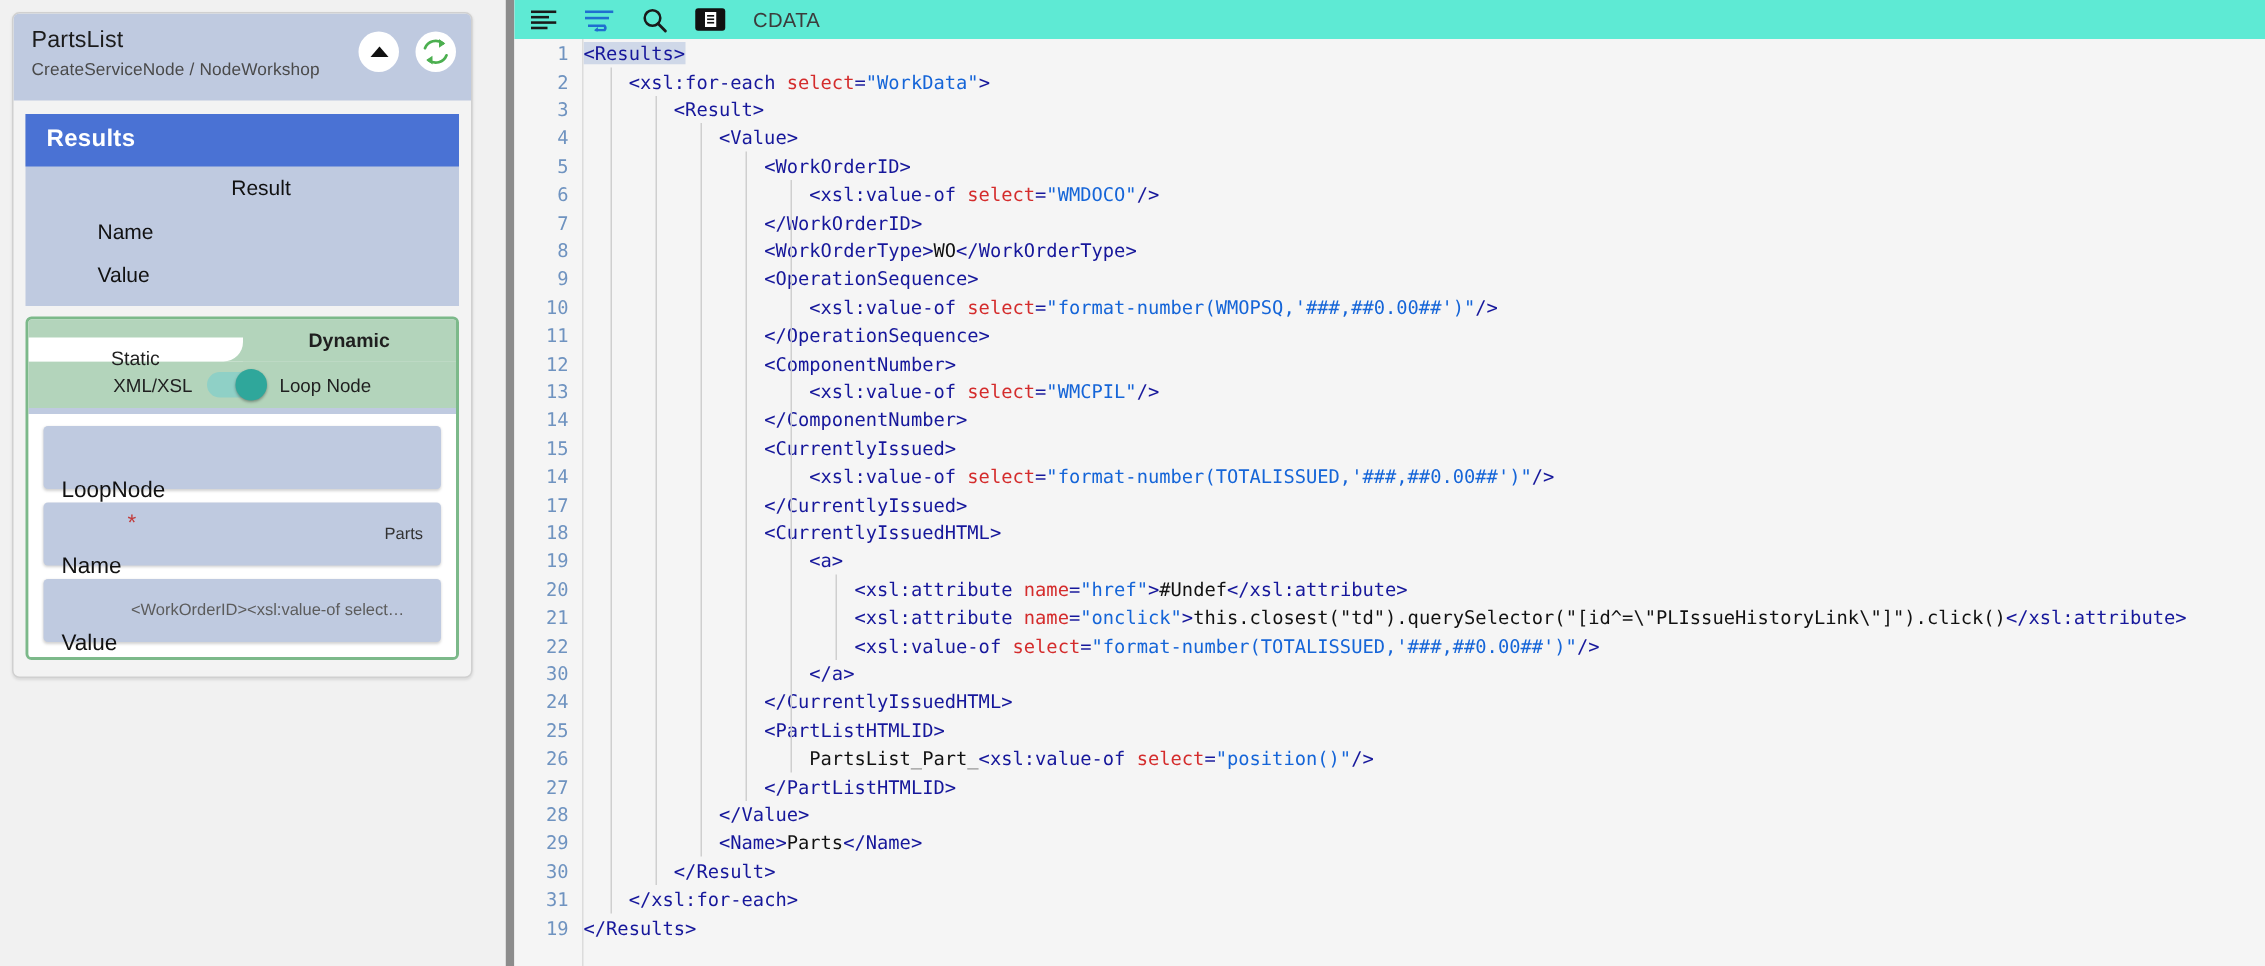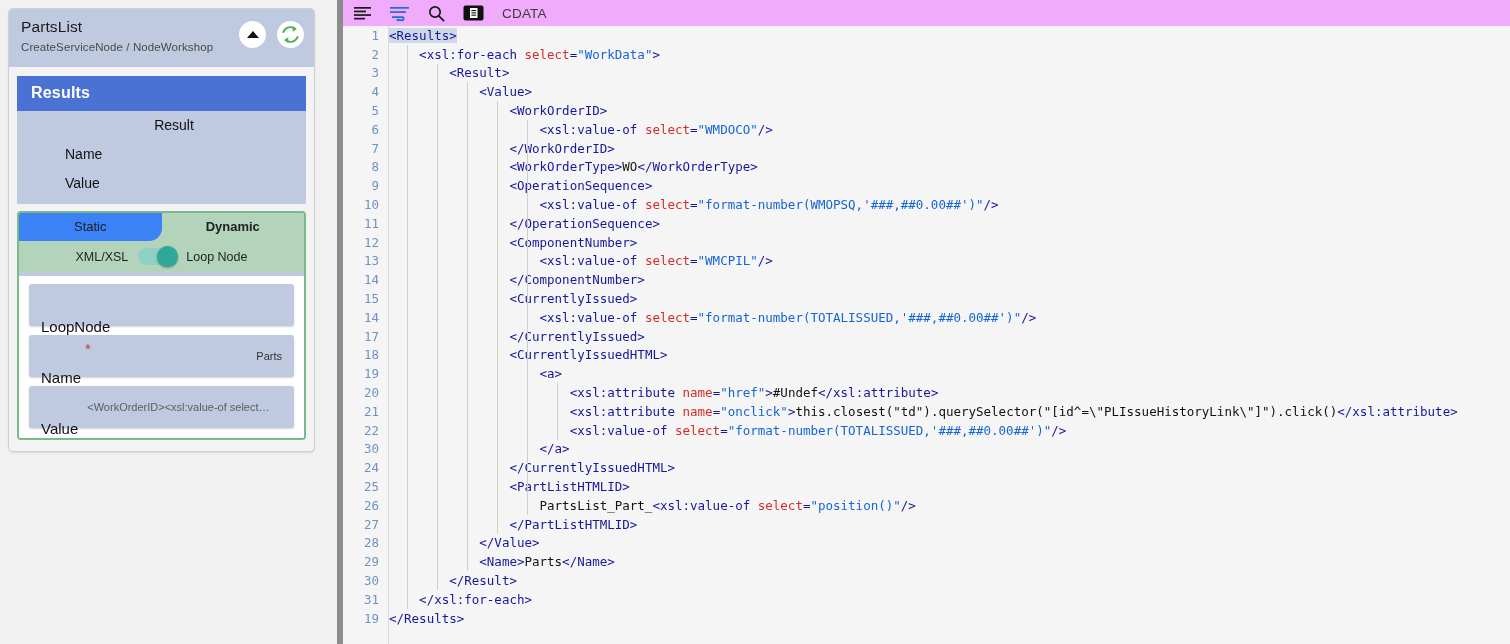--- a/index.html
+++ b/index.html
@@ -138,22 +138,23 @@
   .tab {
     flex: 1 1 50%;
     text-align: center;
     font-size: 13px;
     color: #1f1f1f;
     line-height: 28px;
     cursor: pointer;
     box-sizing: border-box;
   }
   .tab.inactive {
-    background: #3b82f6;
+    background: #ffffff;
     border-bottom-right-radius: 13px;
+    margin-top: 12px;
   }
   .tab.active {
     background: #b3d4bb;
     font-weight: 700;
   }
   .toggle-row {
     background: #b3d4bb;
     height: 31px;
     display: flex;
     align-items: center;
@@ -242,21 +243,21 @@
   .right-pane {
     flex: 1 1 auto;
     height: 644px;
     display: flex;
     flex-direction: column;
     background: #f5f5f5;
     min-width: 0;
   }
   .toolbar {
     height: 26px;
-    background: #f0abfc;
+    background: #5eead4;
     display: flex;
     align-items: center;
     padding-left: 9px;
     gap: 16px;
     flex: 0 0 26px;
   }
   .tb-icon {
     width: 21px;
     height: 21px;
     display: flex;

